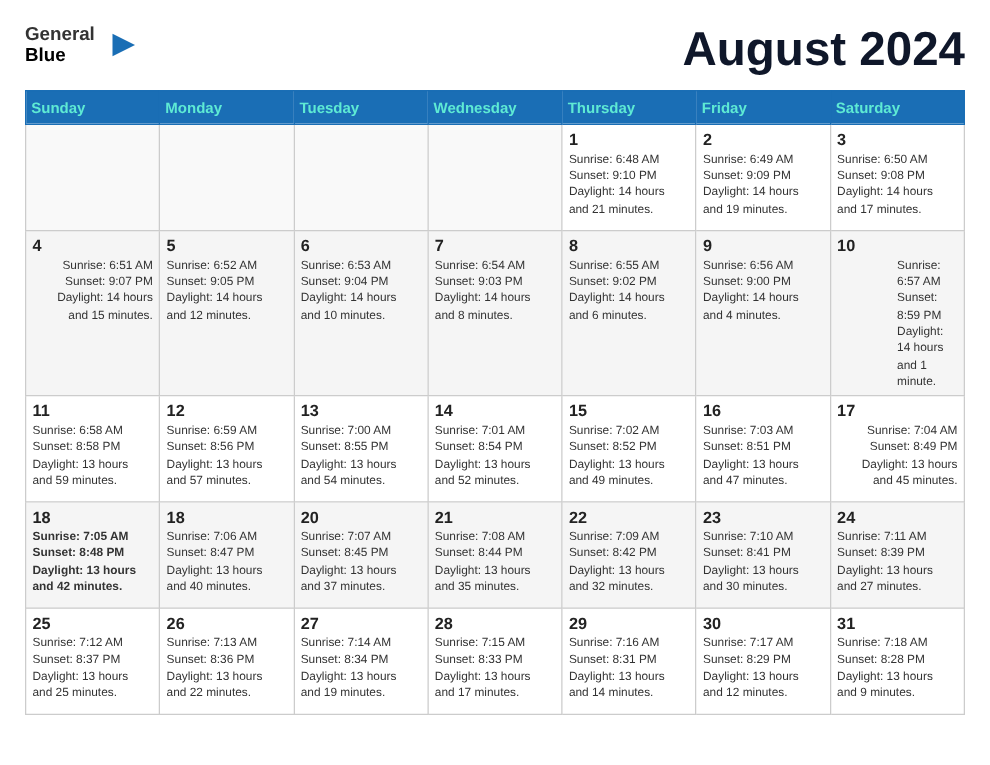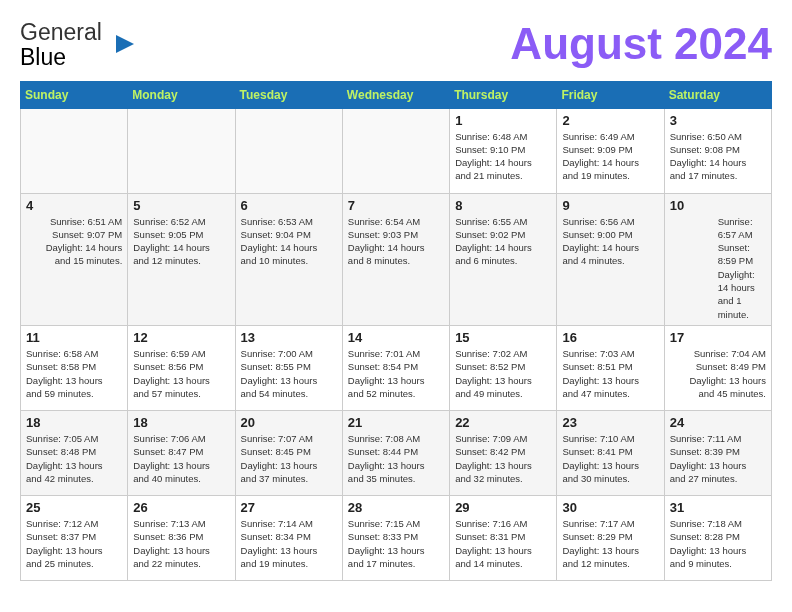--- a/index.html
+++ b/index.html
@@ -14,52 +14,52 @@
       display: flex;
       justify-content: space-between;
       align-items: flex-start;
       margin-bottom: 10px;
     }
     .logo {
       display: flex;
       align-items: center;
     }
     .logo-text {
-      font-size: 23px;
-      font-weight: normal;
+      font-size: 15px;
+      font-weight: bold;
       line-height: 1.1;
     }
     .logo-general { color: #333; }
     .logo-blue { color: #000000; }
     .logo-icon {
       width: 30px;
       height: 30px;
       margin-left: 4px;
     }
     .title-block {
       text-align: right;
     }
     .month-year {
-      font-size: 44px;
+      font-size: 38px;
       font-weight: bold;
-      color: #8b5cf6;
+      color: #0f172a;
       line-height: 1.1;
     }
     .location {
       font-size: 14px;
       color: #555;
     }
     table {
       width: 100%;
       border-collapse: collapse;
       table-layout: fixed;
     }
     thead tr th {
       background-color: #1a6eb5;
-      color: #bef264;
+      color: #5eead4;
       font-size: 12px;
       font-weight: bold;
       padding: 6px 4px;
       text-align: left;
       border: 1px solid #1a6eb5;
     }
     tbody tr td {
       border: 1px solid #ccc;
       vertical-align: top;
       padding: 4px 5px;
@@ -245,21 +245,21 @@
           <span class="day-number">17</span>
           <div class="day-info" style="white-space: pre-line; text-align: right;">Sunrise: 7:04 AM
 Sunset: 8:49 PM
 Daylight: 13 hours
 and 45 minutes.</div>
         </td>
       </tr>
       <tr>
         <td>
           <span class="day-number">18</span>
-          <div class="day-info" style="white-space: pre-line;">Sunrise: 7:05 AM
+          <div class="day-info" style="white-space: pre-line; font-weight: bold;">Sunrise: 7:05 AM
 Sunset: 8:48 PM
 Daylight: 13 hours
 and 42 minutes.</div>
         </td>
         <td>
           <span class="day-number">18</span>
           <div class="day-info" style="white-space: pre-line;">Sunrise: 7:06 AM
 Sunset: 8:47 PM
 Daylight: 13 hours
 and 40 minutes.</div>

